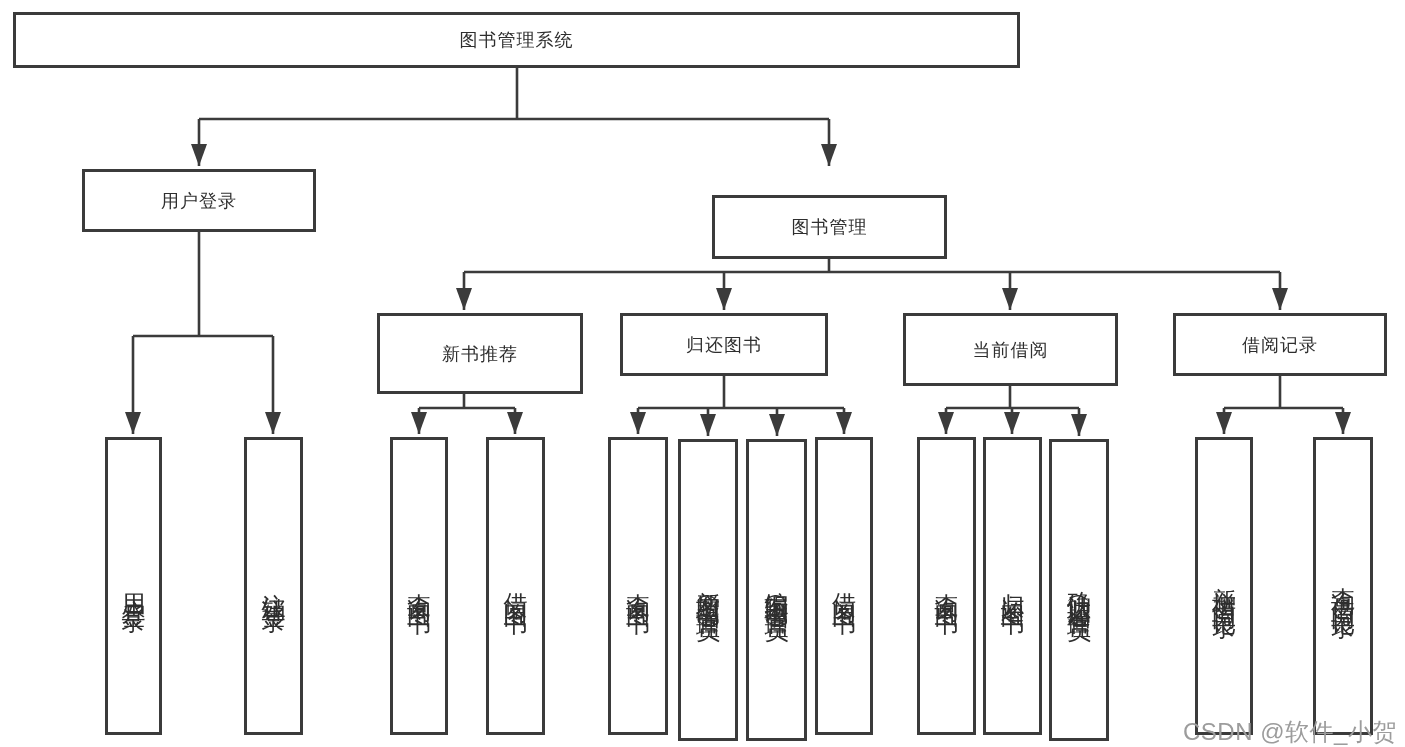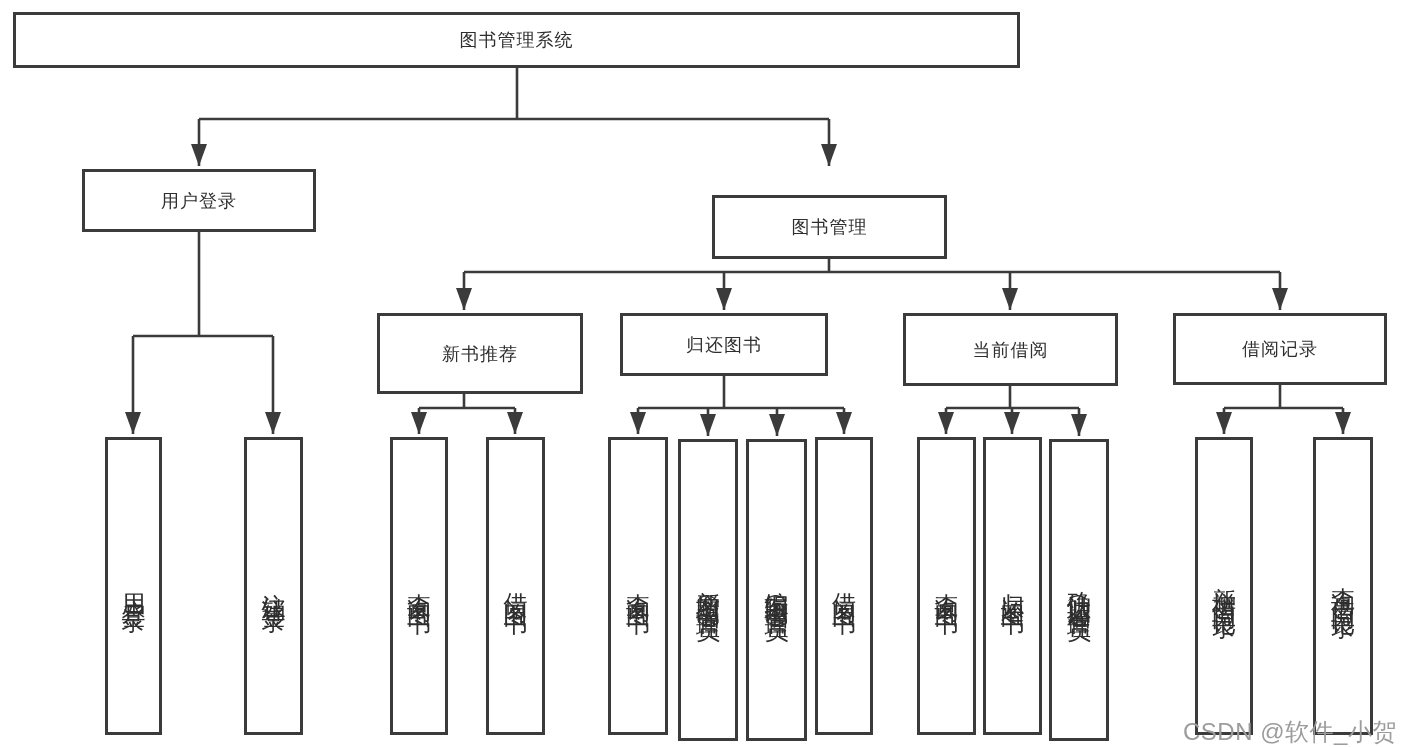--- a/index.html
+++ b/index.html
@@ -92,21 +92,21 @@
   </svg>
 
   <div class="node" style="left:13px;top:12px;width:1007px;height:56px;">图书管理系统</div>
 
   <div class="node" style="left:82px;top:169px;width:234px;height:63px;">用户登录</div>
   <div class="node" style="left:712px;top:169px;width:235px;height:64px;margin-top:26px;">图书管理</div>
 
   <div class="node" style="left:362px;top:313px;width:206px;height:81px;margin-left:15px;">新书推荐</div>
   <div class="node" style="left:620px;top:313px;width:208px;height:63px;">归还图书</div>
   <div class="node" style="left:903px;top:313px;width:215px;height:73px;">当前借阅</div>
-  <div class="node" style="left:1173px;top:313px;width:214px;height:72px;">借阅记录</div>
+  <div class="node" style="left:1173px;top:313px;width:214px;height:63px;">借阅记录</div>
 
   <div class="node v" style="left:105px;top:437px;width:57px;height:298px;">用户登录</div>
   <div class="node v" style="left:244px;top:437px;width:59px;height:298px;">注销登录</div>
 
   <div class="node v" style="left:390px;top:437px;width:58px;height:298px;">查询图书</div>
   <div class="node v" style="left:486px;top:437px;width:59px;height:298px;">借阅图书</div>
 
   <div class="node v" style="left:608px;top:437px;width:60px;height:298px;">查询图书</div>
   <div class="node v" style="left:678px;top:439px;width:60px;height:302px;letter-spacing:4px;">新增图书（管理员）</div>
   <div class="node v" style="left:746px;top:439px;width:61px;height:302px;letter-spacing:4px;">编辑图书（管理员）</div>

